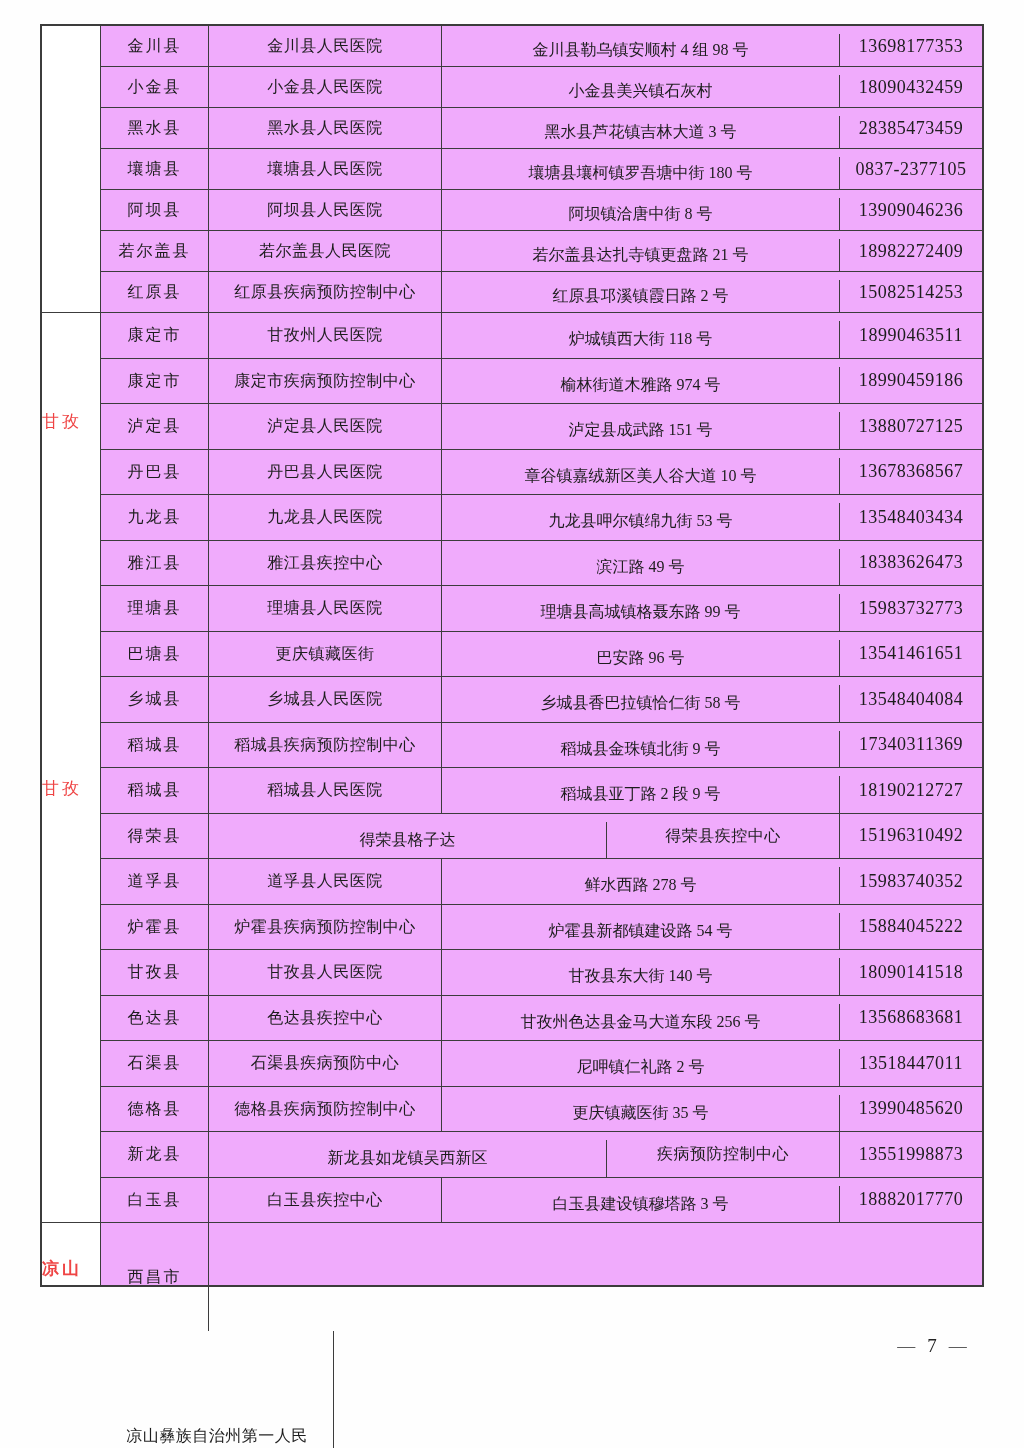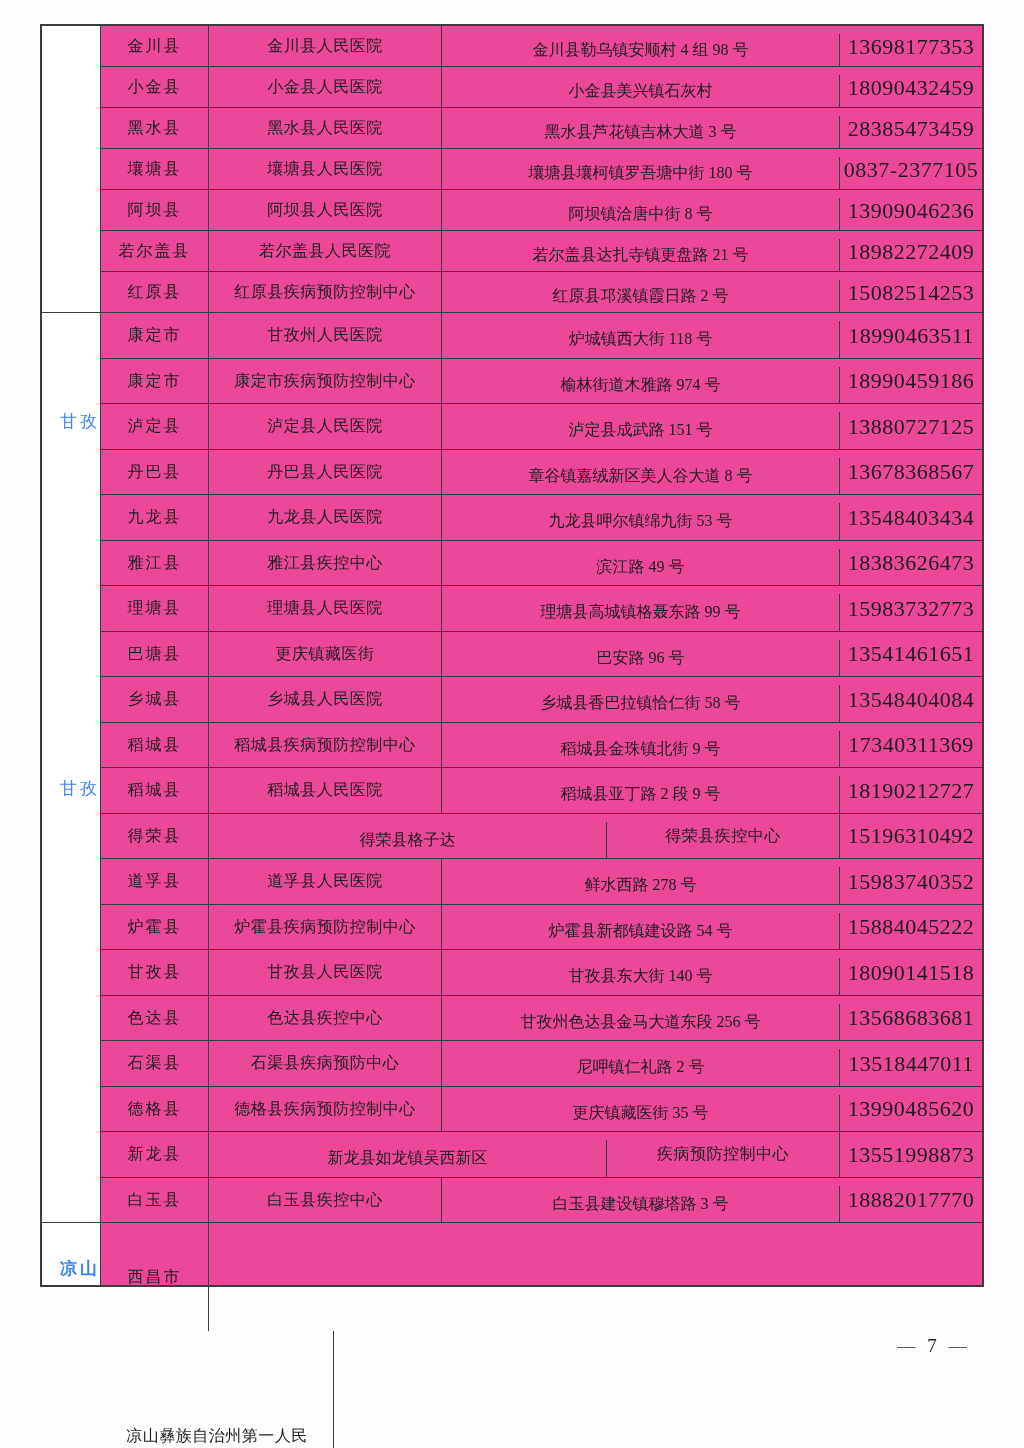--- a/index.html
+++ b/index.html
@@ -18,45 +18,45 @@
   }
   .pref-col{
     width:59px;flex:0 0 59px;border-right:1px solid #3c3c3c;
     display:flex;flex-direction:column;box-sizing:border-box;
   }
   .pref-cell{position:relative;box-sizing:border-box;}
   .pref-cell.sec0{height:287px;border-bottom:1px solid #3c3c3c;}
   .pref-cell.sec1{height:910px;border-bottom:1px solid #3c3c3c;}
   .pref-cell.sec2{flex:1;}
   .pref-label{
-    position:absolute;left:0;width:100%;text-align:right;
-    font-size:17px;letter-spacing:3px;color:#3b82f6;line-height:24px;
+    position:absolute;left:0;width:100%;text-align:left;
+    font-size:17px;letter-spacing:3px;color:#ef4444;line-height:24px;
   }
   .pl-1-0{top:97px;}
   .pl-1-1{top:464px;}
   .pl-2-0{bottom:4px;font-weight:bold;}
   .rows-col{flex:1;display:flex;flex-direction:column;}
-  .row{display:flex;box-sizing:border-box;border-bottom:1px solid #3c3c3c;background:#ec4899;}
+  .row{display:flex;box-sizing:border-box;border-bottom:1px solid #3c3c3c;background:#f0abfc;}
   .row.sec0-row{height:41px;}
   .row.sec1-row{height:45.5px;}
   .row.sec2-row{height:62px;border-bottom:none;flex-direction:column;}
   .cell{
     display:flex;align-items:center;justify-content:center;
     box-sizing:border-box;border-right:1px solid #3c3c3c;overflow:hidden;
   }
   .c-county{width:108px;flex:0 0 108px;}
   .c-inst{width:233px;flex:0 0 233px;padding:0 22px;justify-content:center;}
   .c-addr{width:398px;flex:0 0 398px;padding:0 8px;margin-top:8px;}
   .c-phone{flex:1;border-right:none;}
   .t{
     font-size:16px;color:#1d1d1d;text-align:center;line-height:1.5;
   }
   .c-county .t{letter-spacing:2px;}
   .c-inst .t{letter-spacing:0.5px;}
-  .c-phone .t{font-size:22px;letter-spacing:0.5px;}
+  .c-phone .t{font-size:18px;letter-spacing:0.5px;}
   .page-footer{
     position:absolute;top:1334px;left:862px;width:140px;height:24px;
     display:flex;align-items:center;justify-content:center;gap:12px;
     font-size:18px;color:#333;
   }
   .page-footer .dash{letter-spacing:0;color:#555;}
   .page-footer .num{font-size:19px;color:#222;}
 </style>
 </head>
 <body>
@@ -225,21 +225,21 @@
   </div>
 
   <div class="row sec1-row">
     <div class="cell c-county">
       <span class="t">丹巴县</span>
     </div>
     <div class="cell c-inst">
       <span class="t">丹巴县人民医院</span>
     </div>
     <div class="cell c-addr">
-      <span class="t">章谷镇嘉绒新区美人谷大道 8 号</span>
+      <span class="t">章谷镇嘉绒新区美人谷大道 10 号</span>
     </div>
     <div class="cell c-phone">
       <span class="t">13678368567</span>
     </div>
   </div>
 
   <div class="row sec1-row">
     <div class="cell c-county">
       <span class="t">九龙县</span>
     </div>

